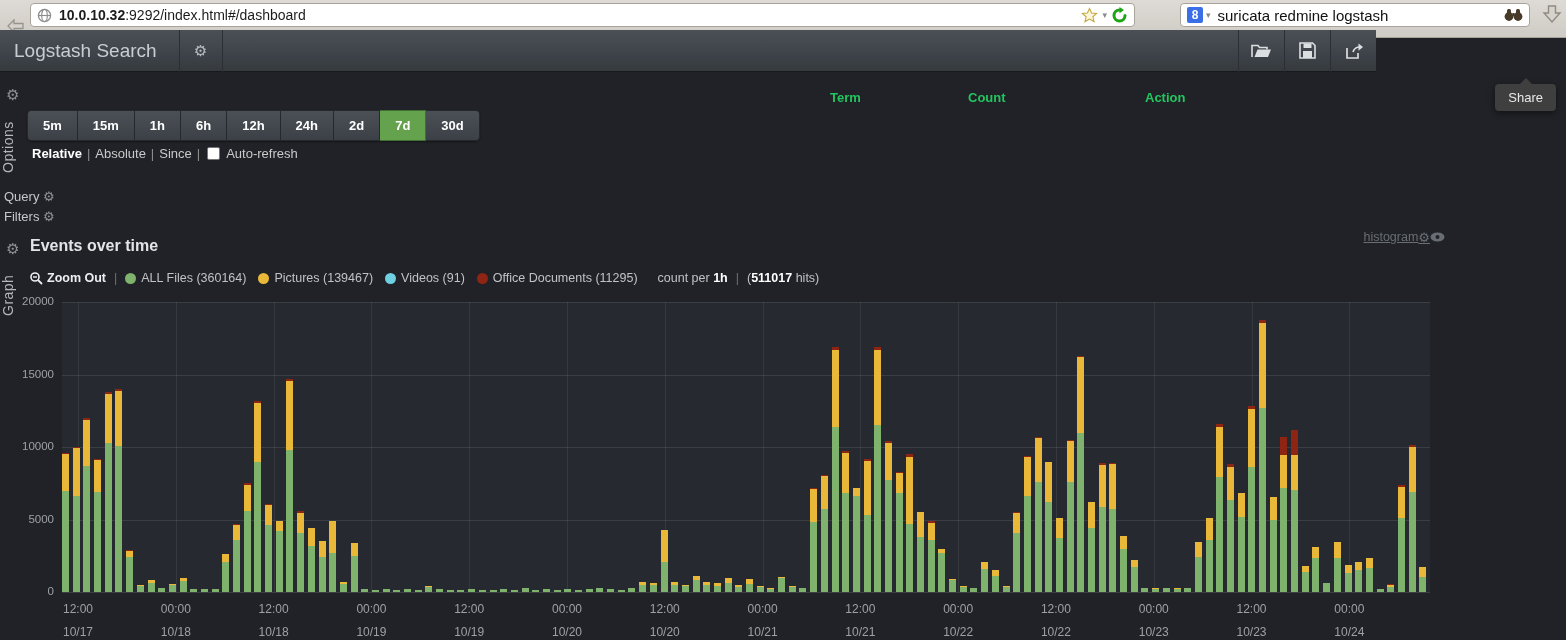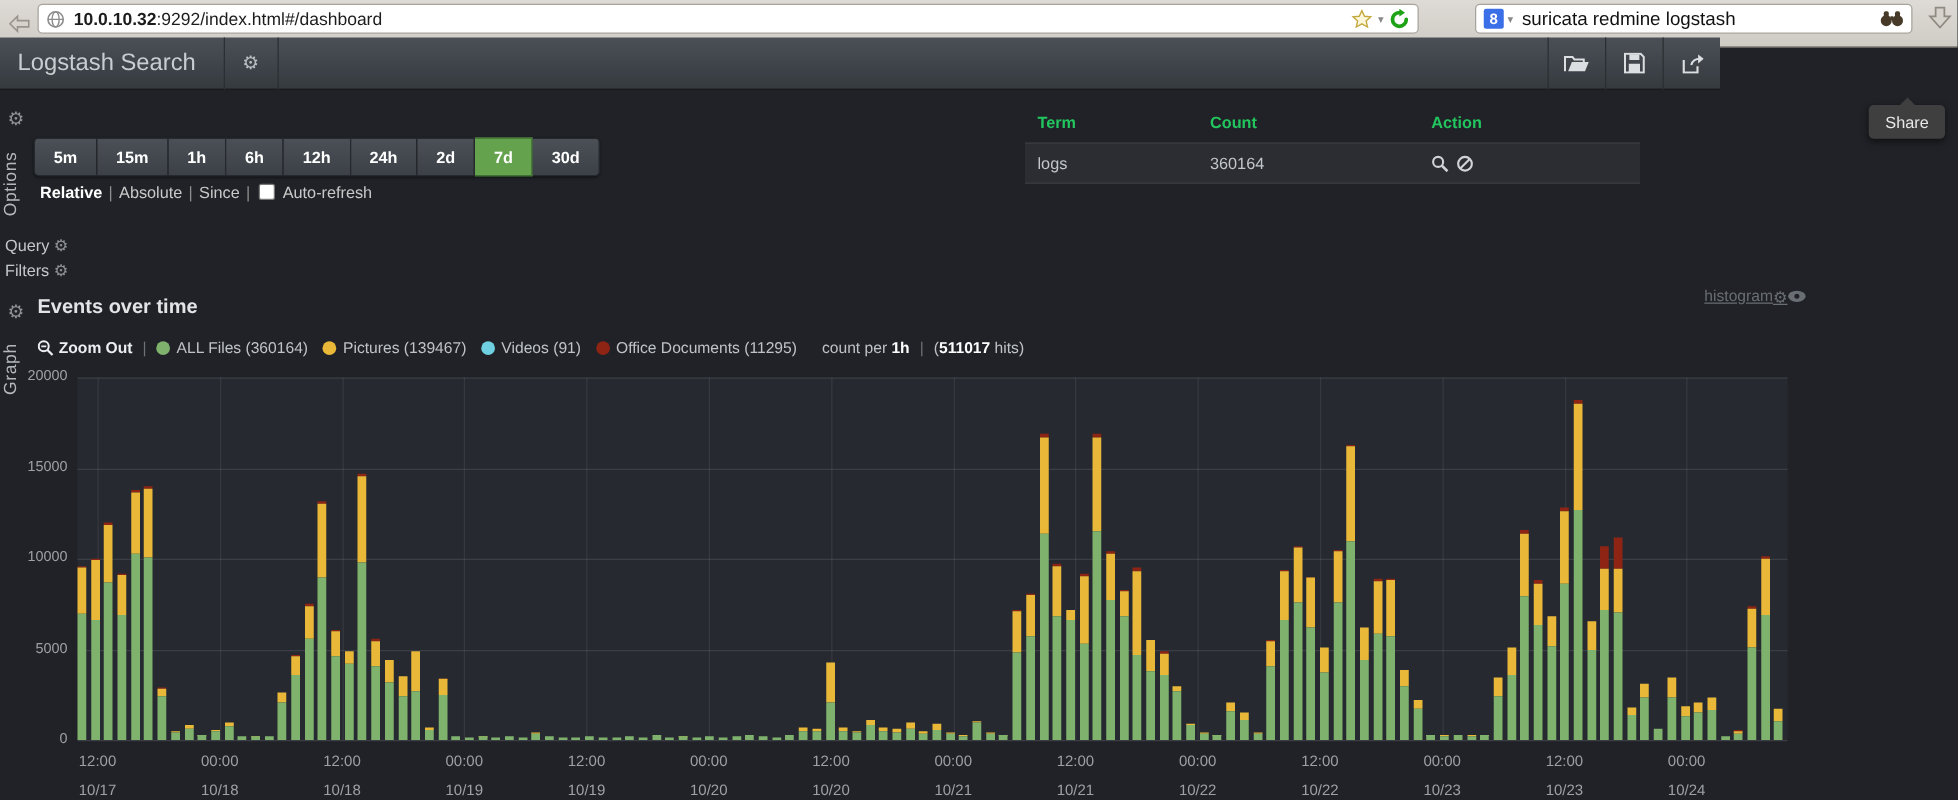--- a/index.html
+++ b/index.html
@@ -2,21 +2,21 @@
 <html><head>
 <meta charset="utf-8">
 <style>
   * { margin:0; padding:0; box-sizing:border-box; }
   html,body { width:1566px; height:640px; overflow:hidden; background:#202227;
               font-family:"Liberation Sans", sans-serif; }
 
   
   .browser-bar { position:absolute; left:0; top:0; width:1566px; height:38px;
     background:linear-gradient(#dedbd6,#cfcbc5); border-bottom:1px solid #a8a39b;
-    display:flex; align-items:center; }
+    display:flex; align-items:flex-end; }
   .back-btn { width:26px; height:22px; margin-left:3px; display:flex; align-items:center; justify-content:center; }
   .url-field { position:absolute; left:30px; top:3px; width:1105px; height:24px; background:#fff;
     border:1px solid #a8a49c; border-radius:4px; display:flex; align-items:center; padding:0 6px;
     font-size:14px; }
   .url-host { font-weight:bold; color:#1c1c1c; }
   .url-rest { color:#1c1c1c; }
   .url-right { margin-left:auto; display:flex; align-items:center; gap:4px; }
   .chev { font-size:9px; color:#8a8a8a; }
   .search-field { position:absolute; left:1180px; top:3px; width:350px; height:24px; background:#fff;
     border:1px solid #a8a49c; border-radius:4px; display:flex; align-items:center; padding:0 6px; }
@@ -204,36 +204,20 @@
   <span>Filters</span>
   <span class="gear"> ⚙</span>
 </div>
 
 <div class="term-table">
   <div class="tt-head">
     <span class="tt-c1">Term</span>
     <span class="tt-c2">Count</span>
     <span class="tt-c3">Action</span>
   </div>
-  <div id="tt-rows">
-      <div class="tt-row">
-        <span class="tt-c1">logs</span>
-        <span class="tt-c2">360164</span>
-        <span class="tt-c3">
-          <svg width="14" height="14" viewBox="0 0 14 14">
-            <circle cx="5.5" cy="5.5" r="4" fill="none" stroke="#cfd3d6" stroke-width="1.7"></circle>
-            <line x1="8.6" y1="8.6" x2="13" y2="13" stroke="#cfd3d6" stroke-width="2"></line>
-          </svg>
-          <svg width="14" height="14" viewBox="0 0 14 14">
-            <circle cx="7" cy="7" r="5.5" fill="none" stroke="#cfd3d6" stroke-width="1.7"></circle>
-            <line x1="3" y1="11" x2="11" y2="3" stroke="#cfd3d6" stroke-width="1.7"></line>
-          </svg>
-        </span>
-      </div>
-    </div>
 </div>
 
 <span class="rail-gear" style="top:240px">⚙</span>
 <span class="vlabel" style="top:256px; height:60px">Graph</span>
 
 <div class="panel-title">Events over time</div>
 <div class="panel-ctrl">
   <span>histogram</span>
   <span class="gear">⚙</span>
   <svg width="15" height="10" viewBox="0 0 15 10">

